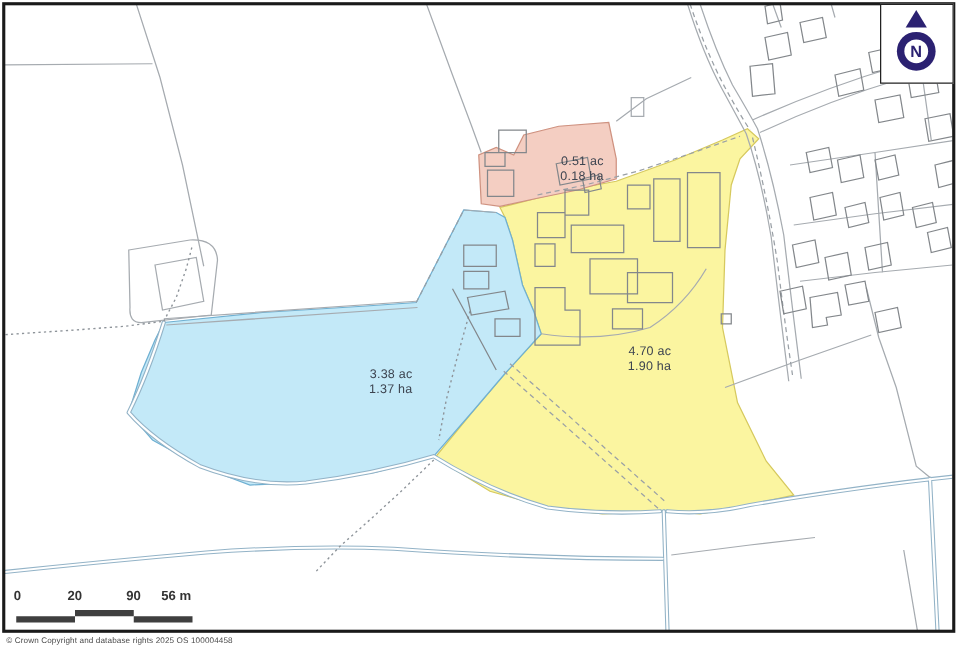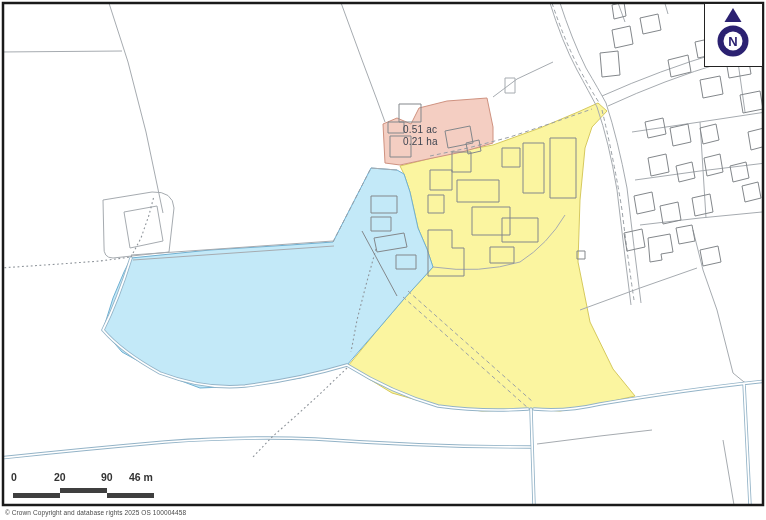--- a/index.html
+++ b/index.html
@@ -18,21 +18,21 @@
   .base-line {stroke:var(--base-line,#a6abb0);stroke-width:1;fill:none;}
   .building  {stroke:var(--building-line,#83878b);stroke-width:1;fill:none;}
   .road      {stroke:var(--base-line,#a6abb0);stroke-width:1;fill:none;}
   .dashed    {stroke:#9aa0a6;stroke-width:1;fill:none;stroke-dasharray:4 3;}
   .dotted    {stroke:#8e949a;stroke-width:1.1;fill:none;stroke-dasharray:1.8 2.6;}
   .stream-under{stroke:var(--stream-line,#93b3c7);stroke-width:3.4;fill:none;stroke-linecap:round;}
   .stream-over {stroke:#ffffff;stroke-width:1.7;fill:none;stroke-linecap:round;}
   .frame     {fill:none;stroke:var(--frame,#1a1a1a);stroke-width:2.5;}
 
   .area-label{
-    position:absolute;width:80px;text-align:left;
+    position:absolute;width:80px;text-align:right;
     font-size:10px;line-height:11.5px;color:var(--label-text,#3d4450);
     letter-spacing:.2px;
   }
   .north-box{
     position:absolute;left:704px;top:3px;width:59px;height:64px;
     background:#fff;border:1.6px solid #222;box-sizing:border-box;
   }
   .scale-label{
     position:absolute;font-size:10.5px;font-weight:600;color:#333;
   }
@@ -158,39 +158,47 @@
           M648,238 L670,234 L673,252 L661,254 L662,260 L650,262 Z
           M676,228 L692,225 L695,241 L679,244 Z M748,132 L764,128 L766,146 L751,150 Z
           M742,186 L758,182 L761,198 L745,202 Z M700,250 L718,246 L721,262 L703,266 Z
           M612,5 L624,2 L626,16 L614,19 Z"></path>
       </g>
     </g>
 
     <rect class="frame" x="3" y="3" width="760" height="502"></rect>
   </svg>
 
+  <div class="area-label" style="left:250px;top:294px">
+    <div>3.38 ac</div>
+    <div>1.37 ha</div>
+  </div>
+  <div class="area-label" style="left:457px;top:276px">
+    <div>4.70 ac</div>
+    <div>1.90 ha</div>
+  </div>
   <div class="area-label" style="left:403px;top:124px">
     <div>0.51 ac</div>
-    <div>0.21 ha</div>
+    <div>0.18 ha</div>
   </div>
 
   <div class="north-box">
     <svg width="56" height="61" viewBox="0 0 56 61">
       <polygon points="28,4 19.5,18 36.5,18" fill="var(--north-navy,#2b2171)"></polygon>
       <circle cx="28" cy="37" r="15.5" fill="var(--north-navy,#2b2171)"></circle>
       <circle cx="28" cy="37" r="9.5" fill="#ffffff"></circle>
       <text x="28" y="41.8" text-anchor="middle" font-size="13" font-weight="bold" font-family="Liberation Sans, sans-serif" fill="var(--north-navy,#2b2171)">N</text>
     </svg>
   </div>
 
   <div>
     <span class="scale-label" style="left:11px;top:471px">0</span>
     <span class="scale-label" style="left:54px;top:471px">20</span>
     <span class="scale-label" style="left:101px;top:471px">90</span>
-    <span class="scale-label" style="left:129px;top:471px">46 m</span>
+    <span class="scale-label" style="left:129px;top:471px">56 m</span>
     <div class="scale-seg" style="left:13px;top:493px;width:47px"></div>
     <div class="scale-seg" style="left:60px;top:488px;width:47px"></div>
     <div class="scale-seg" style="left:107px;top:493px;width:47px"></div>
   </div>
 
   <div class="copyright">© Crown Copyright and database rights 2025 OS 100004458</div>
 
 </div>
 
 </body></html>

